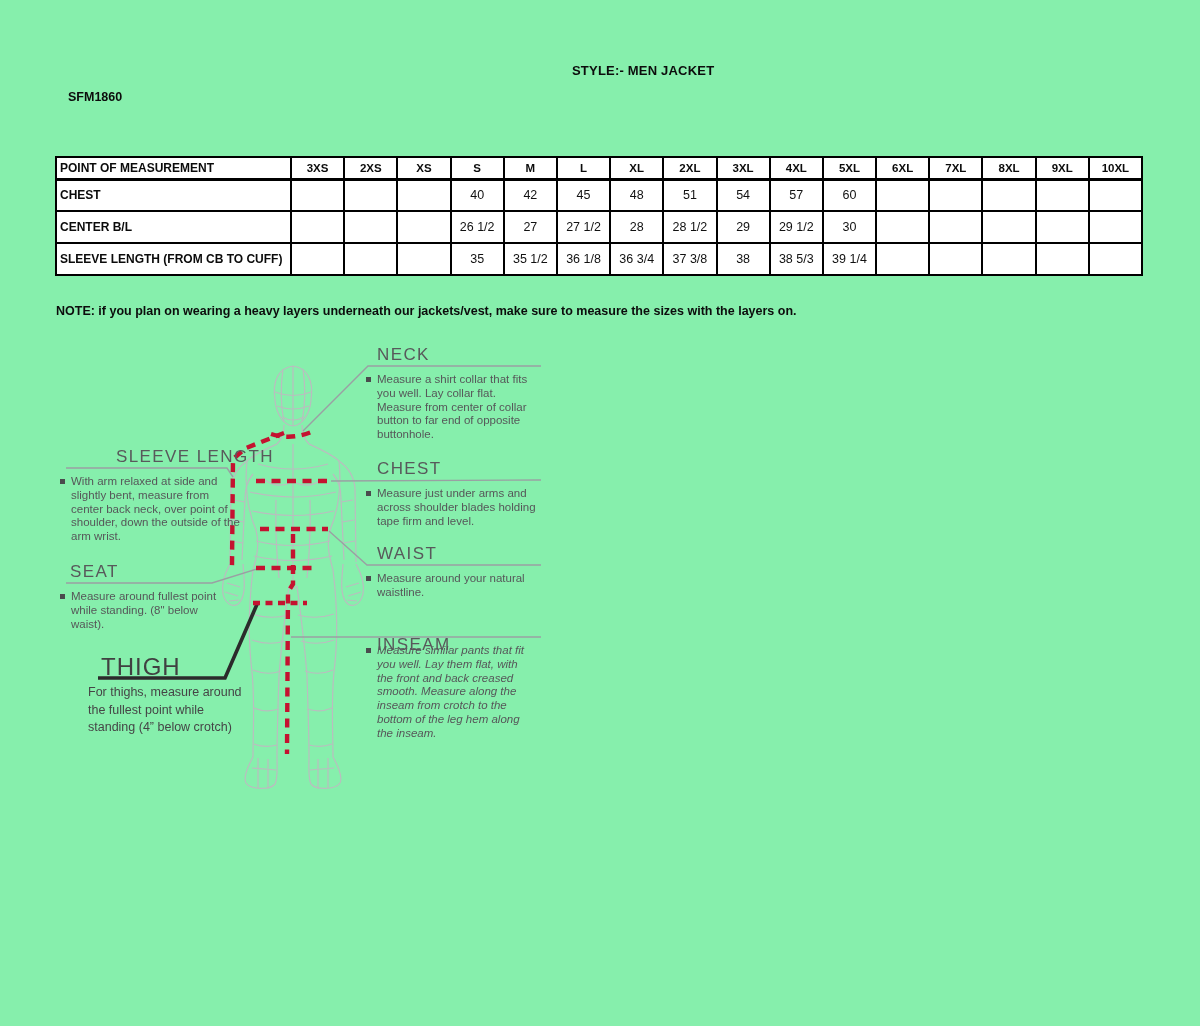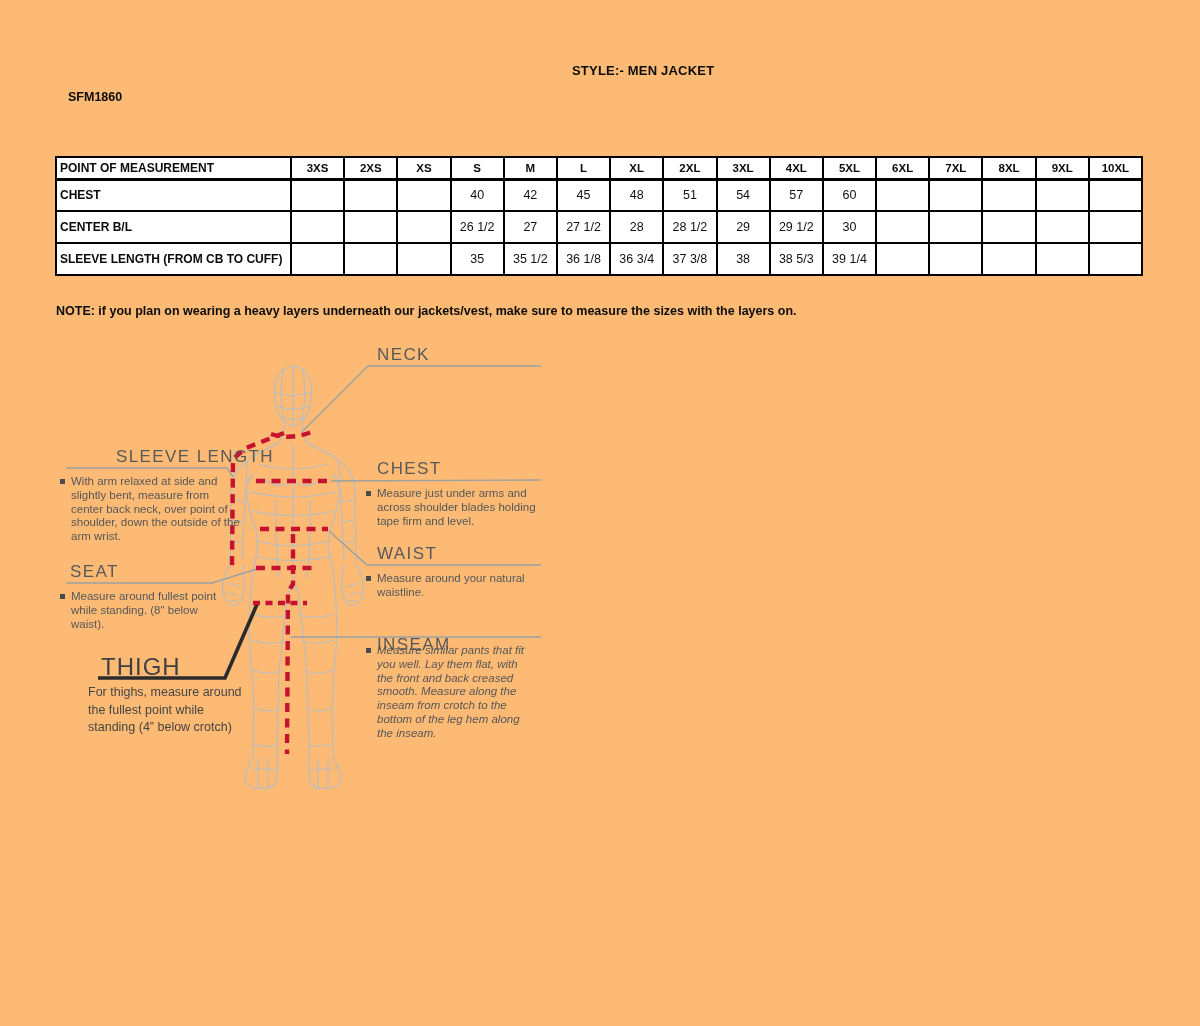--- a/index.html
+++ b/index.html
@@ -1,18 +1,18 @@
 <!DOCTYPE html>
 <html><head>
 <meta charset="utf-8">
 <style>
   * { margin:0; padding:0; box-sizing:border-box; }
   html,body { background:#ffffff; }
   .page {
-    position:relative; width:1200px; height:1026px; background:#fdba74;
+    position:relative; width:1200px; height:1026px; background:#86efac;
     font-family:"Liberation Sans", sans-serif; overflow:hidden;
   }
   .style-title {
     position:absolute; left:572px; top:63px;
     font-size:13px; font-weight:700; color:#0c0c0c; letter-spacing:.2px;
   }
   .style-code {
     position:absolute; left:68px; top:90px;
     font-size:12.5px; font-weight:700; color:#0c0c0c;
   }
@@ -229,20 +229,24 @@
       <path stroke-linejoin="round" d="M284,433 L246,448 L233,459 L232,566"></path>
       <path d="M256,481 L330,481"></path>
       <path d="M260,529 L328,529"></path>
       <path d="M256,568 L317,568"></path>
       <path stroke-dasharray="7 5.5" d="M253,603 L307,603"></path>
       <path d="M293,534 L293,584 L288,592 L287,754"></path>
     </g>
   </svg>
 
   <div class="sec-title" style="left:377px; top:345px;">NECK</div>
+  <div class="sec-desc" style="left:366px; top:373px; width:165px;">
+    <span class="blt"></span>
+    <p>Measure a shirt collar that fits you well. Lay collar flat. Measure from center of collar button to far end of opposite buttonhole.</p>
+  </div>
 
   <div class="sec-title" style="left:70px; top:447px;margin-left:46px;">SLEEVE LENGTH</div>
   <div class="sec-desc" style="left:60px; top:475px; width:182px;">
     <span class="blt"></span>
     <p>With arm relaxed at side and slightly bent, measure from center back neck, over point of shoulder, down the outside of the arm wrist.</p>
   </div>
 
   <div class="sec-title" style="left:377px; top:459px;">CHEST</div>
   <div class="sec-desc" style="left:366px; top:487px; width:178px;">
     <span class="blt"></span>

